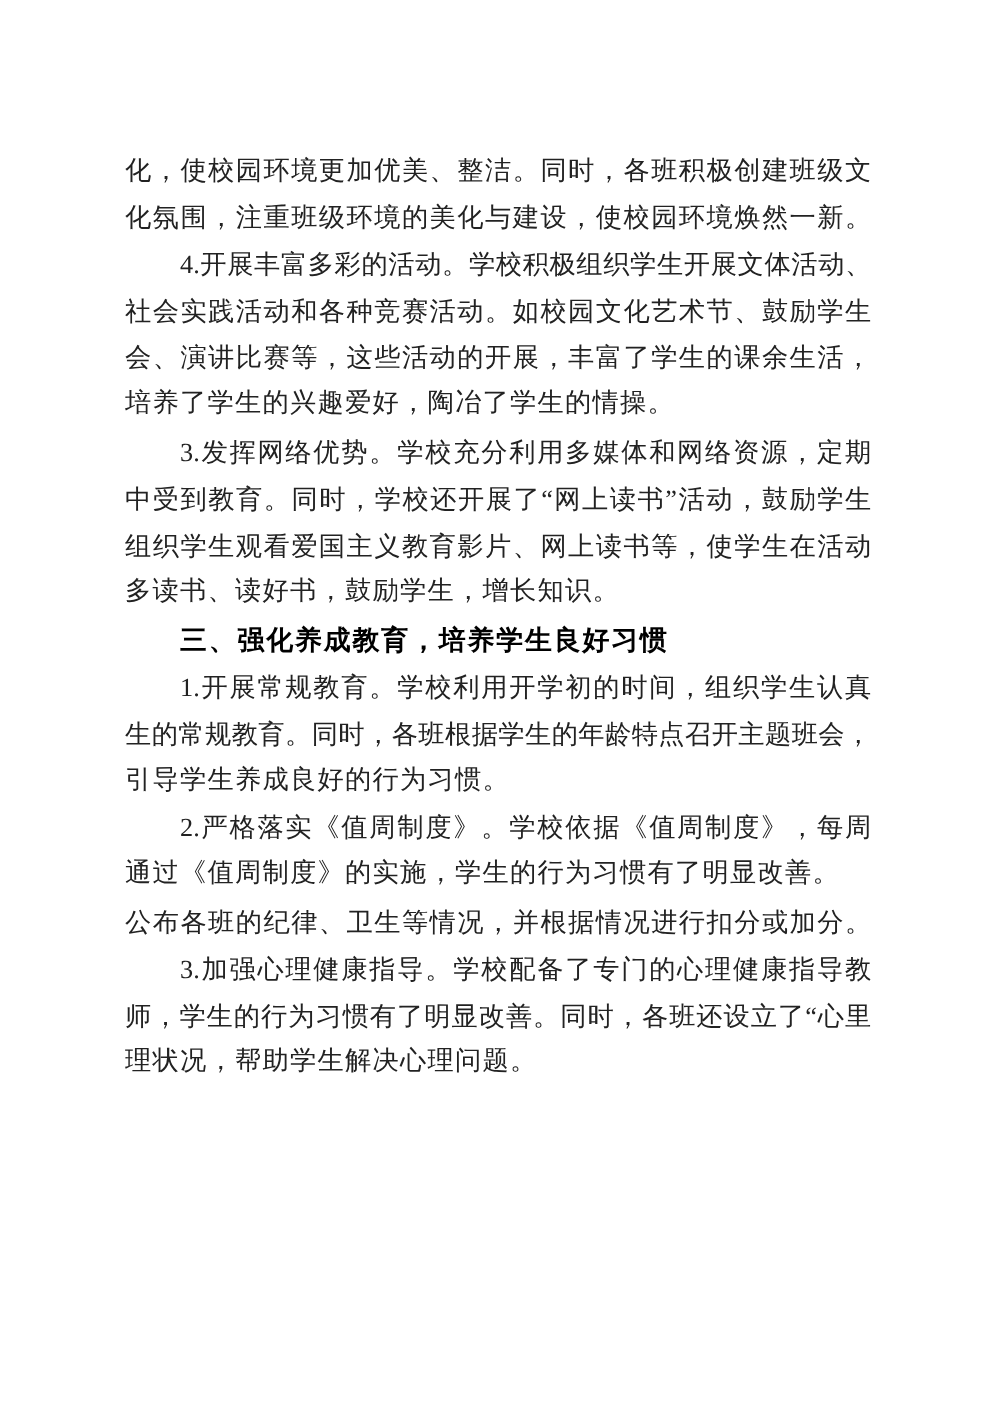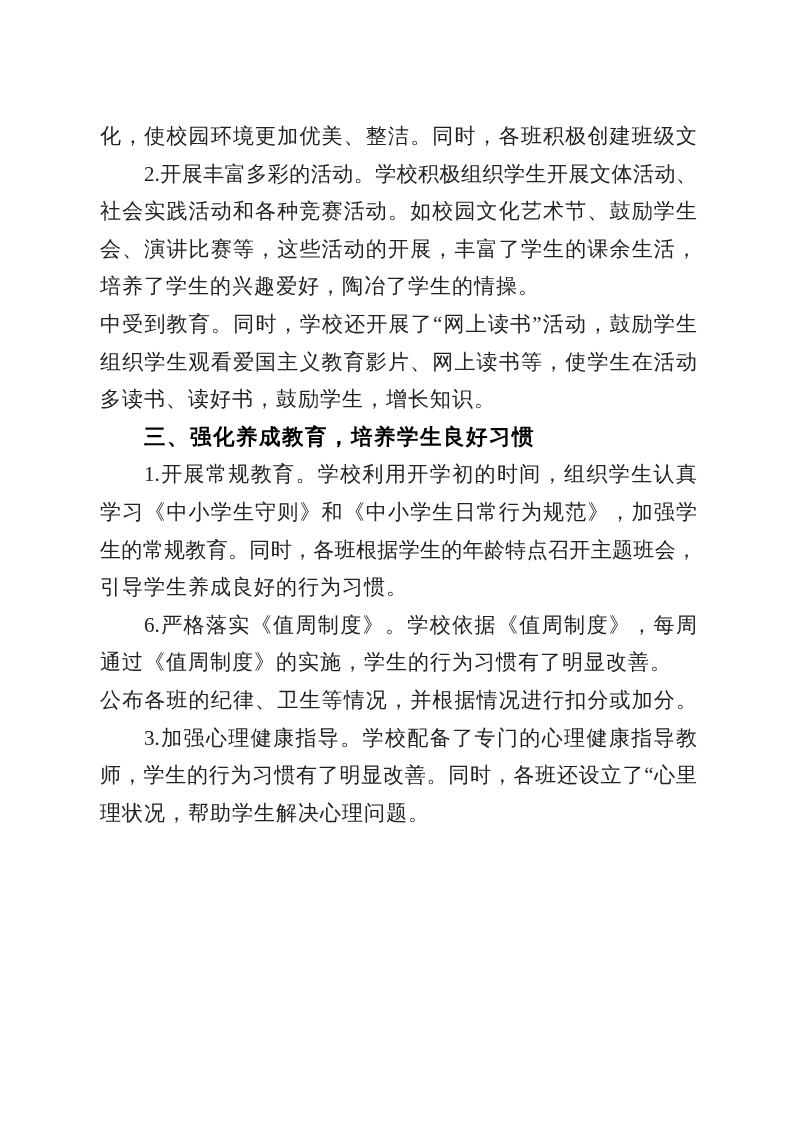--- a/index.html
+++ b/index.html
@@ -36,20 +36,21 @@
     text-align-last: justify;
     text-justify: inter-character;
   }
   .line.start {
     text-indent: 44px;
   }
   .line.end {
     text-align: left;
     text-align-last: left;
     letter-spacing: 1px;
+    font-family: Liberation Mono, monospace;
   }
   .line.heading {
     font-family: "Liberation Sans", "DejaVu Sans", sans-serif;
     font-weight: 700;
     color: #000000;
     font-size: 21.5px;
     text-align: left;
     text-align-last: left;
     text-indent: 44px;
     letter-spacing: 1.5px;
@@ -72,33 +73,34 @@
   .footer .num {
     color: #222222;
   }
 </style>
 </head>
 <body>
 
 <div class="page">
   <div class="content">
     <div class="line cont">化，使校园环境更加优美、整洁。同时，各班积极创建班级文</div>
-    <div class="line start">2.开展丰富多彩的活动。学校积极组织学生开展文体活动、</div>
+    <div class="line cont">化氛围，注重班级环境的美化与建设，使校园环境焕然一新。</div>
+    <div class="line start">4.开展丰富多彩的活动。学校积极组织学生开展文体活动、</div>
     <div class="line cont">社会实践活动和各种竞赛活动。如校园文化艺术节、鼓励学生</div>
     <div class="line cont">会、演讲比赛等，这些活动的开展，丰富了学生的课余生活，</div>
     <div class="line end">培养了学生的兴趣爱好，陶冶了学生的情操。</div>
+    <div class="line start">3.发挥网络优势。学校充分利用多媒体和网络资源，定期</div>
     <div class="line cont">中受到教育。同时，学校还开展了“网上读书”活动，鼓励学生</div>
     <div class="line cont">组织学生观看爱国主义教育影片、网上读书等，使学生在活动</div>
     <div class="line end">多读书、读好书，鼓励学生，增长知识。</div>
     <div class="line heading">三、强化养成教育，培养学生良好习惯</div>
     <div class="line start">1.开展常规教育。学校利用开学初的时间，组织学生认真</div>
-    <div class="line cont">学习《中小学生守则》和《中小学生日常行为规范》，加强学</div>
     <div class="line cont">生的常规教育。同时，各班根据学生的年龄特点召开主题班会，</div>
     <div class="line end">引导学生养成良好的行为习惯。</div>
-    <div class="line start">6.严格落实《值周制度》。学校依据《值周制度》，每周</div>
+    <div class="line start">2.严格落实《值周制度》。学校依据《值周制度》，每周</div>
     <div class="line end">通过《值周制度》的实施，学生的行为习惯有了明显改善。</div>
     <div class="line cont">公布各班的纪律、卫生等情况，并根据情况进行扣分或加分。</div>
     <div class="line start">3.加强心理健康指导。学校配备了专门的心理健康指导教</div>
     <div class="line cont">师，学生的行为习惯有了明显改善。同时，各班还设立了“心里</div>
     <div class="line end">理状况，帮助学生解决心理问题。</div>
   </div>
 
   <div class="footer">
     <span class="dash">—</span><span class="num">2</span><span class="dash">—</span>
   </div>

